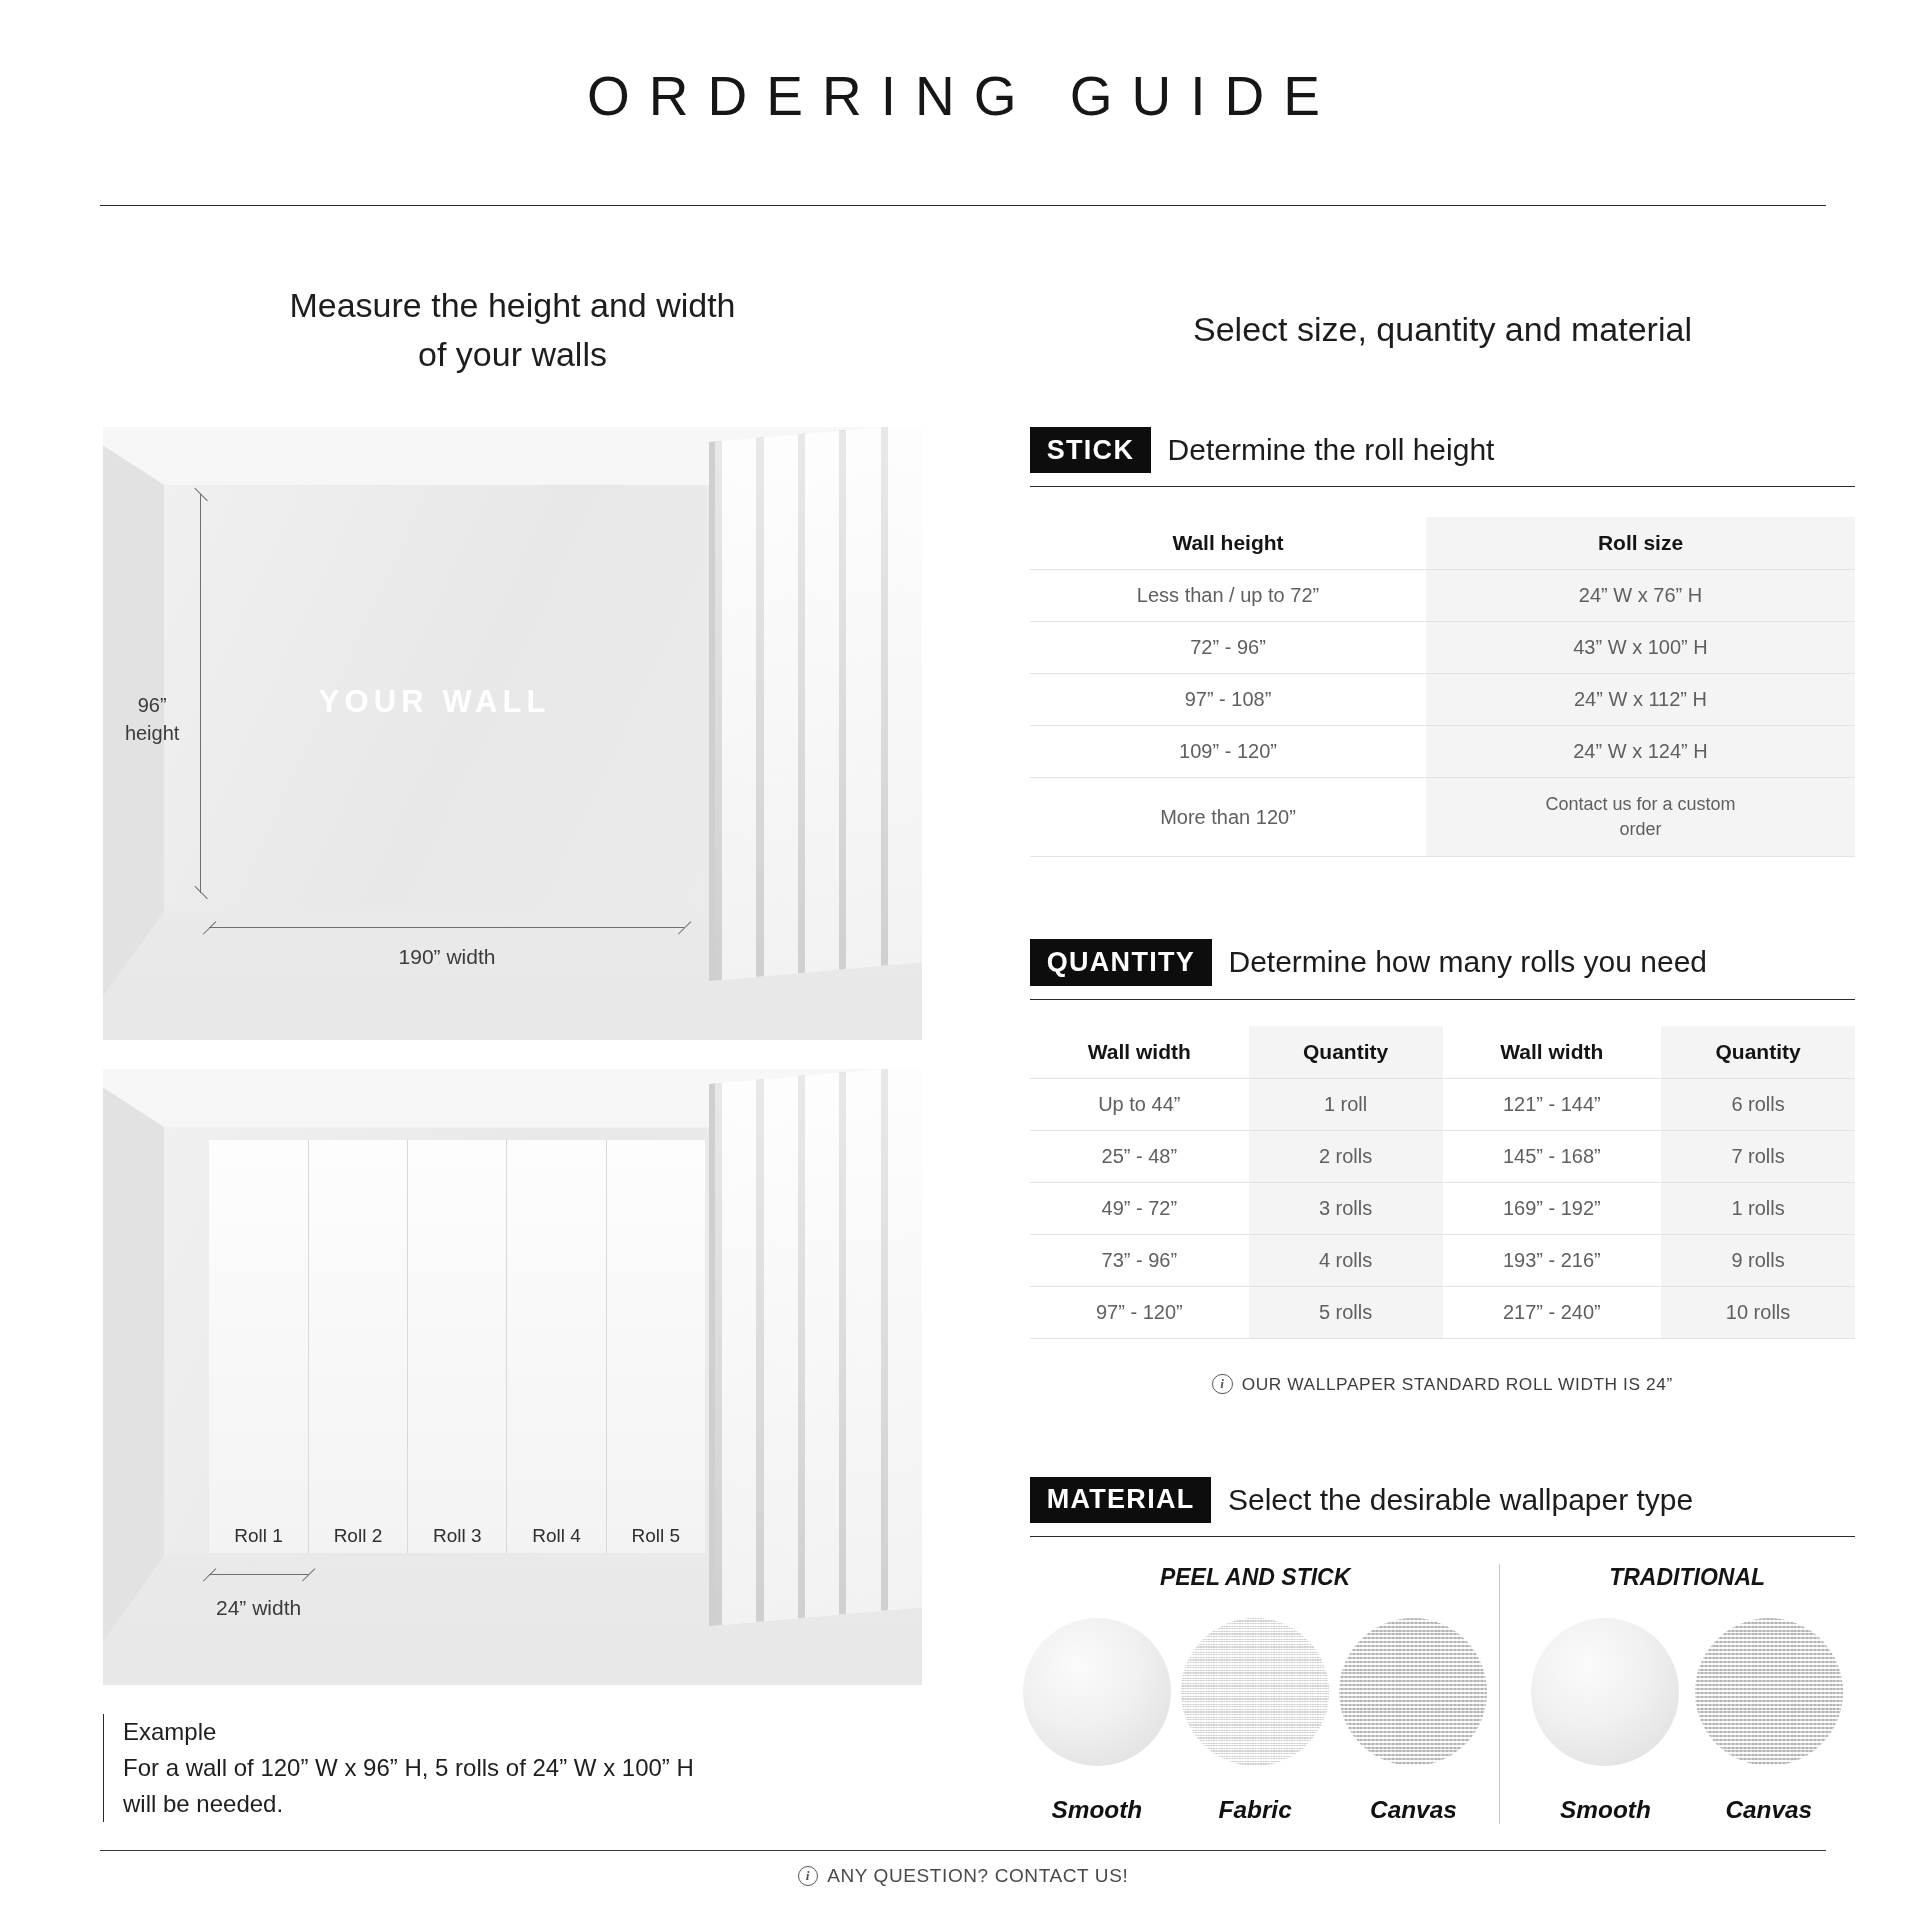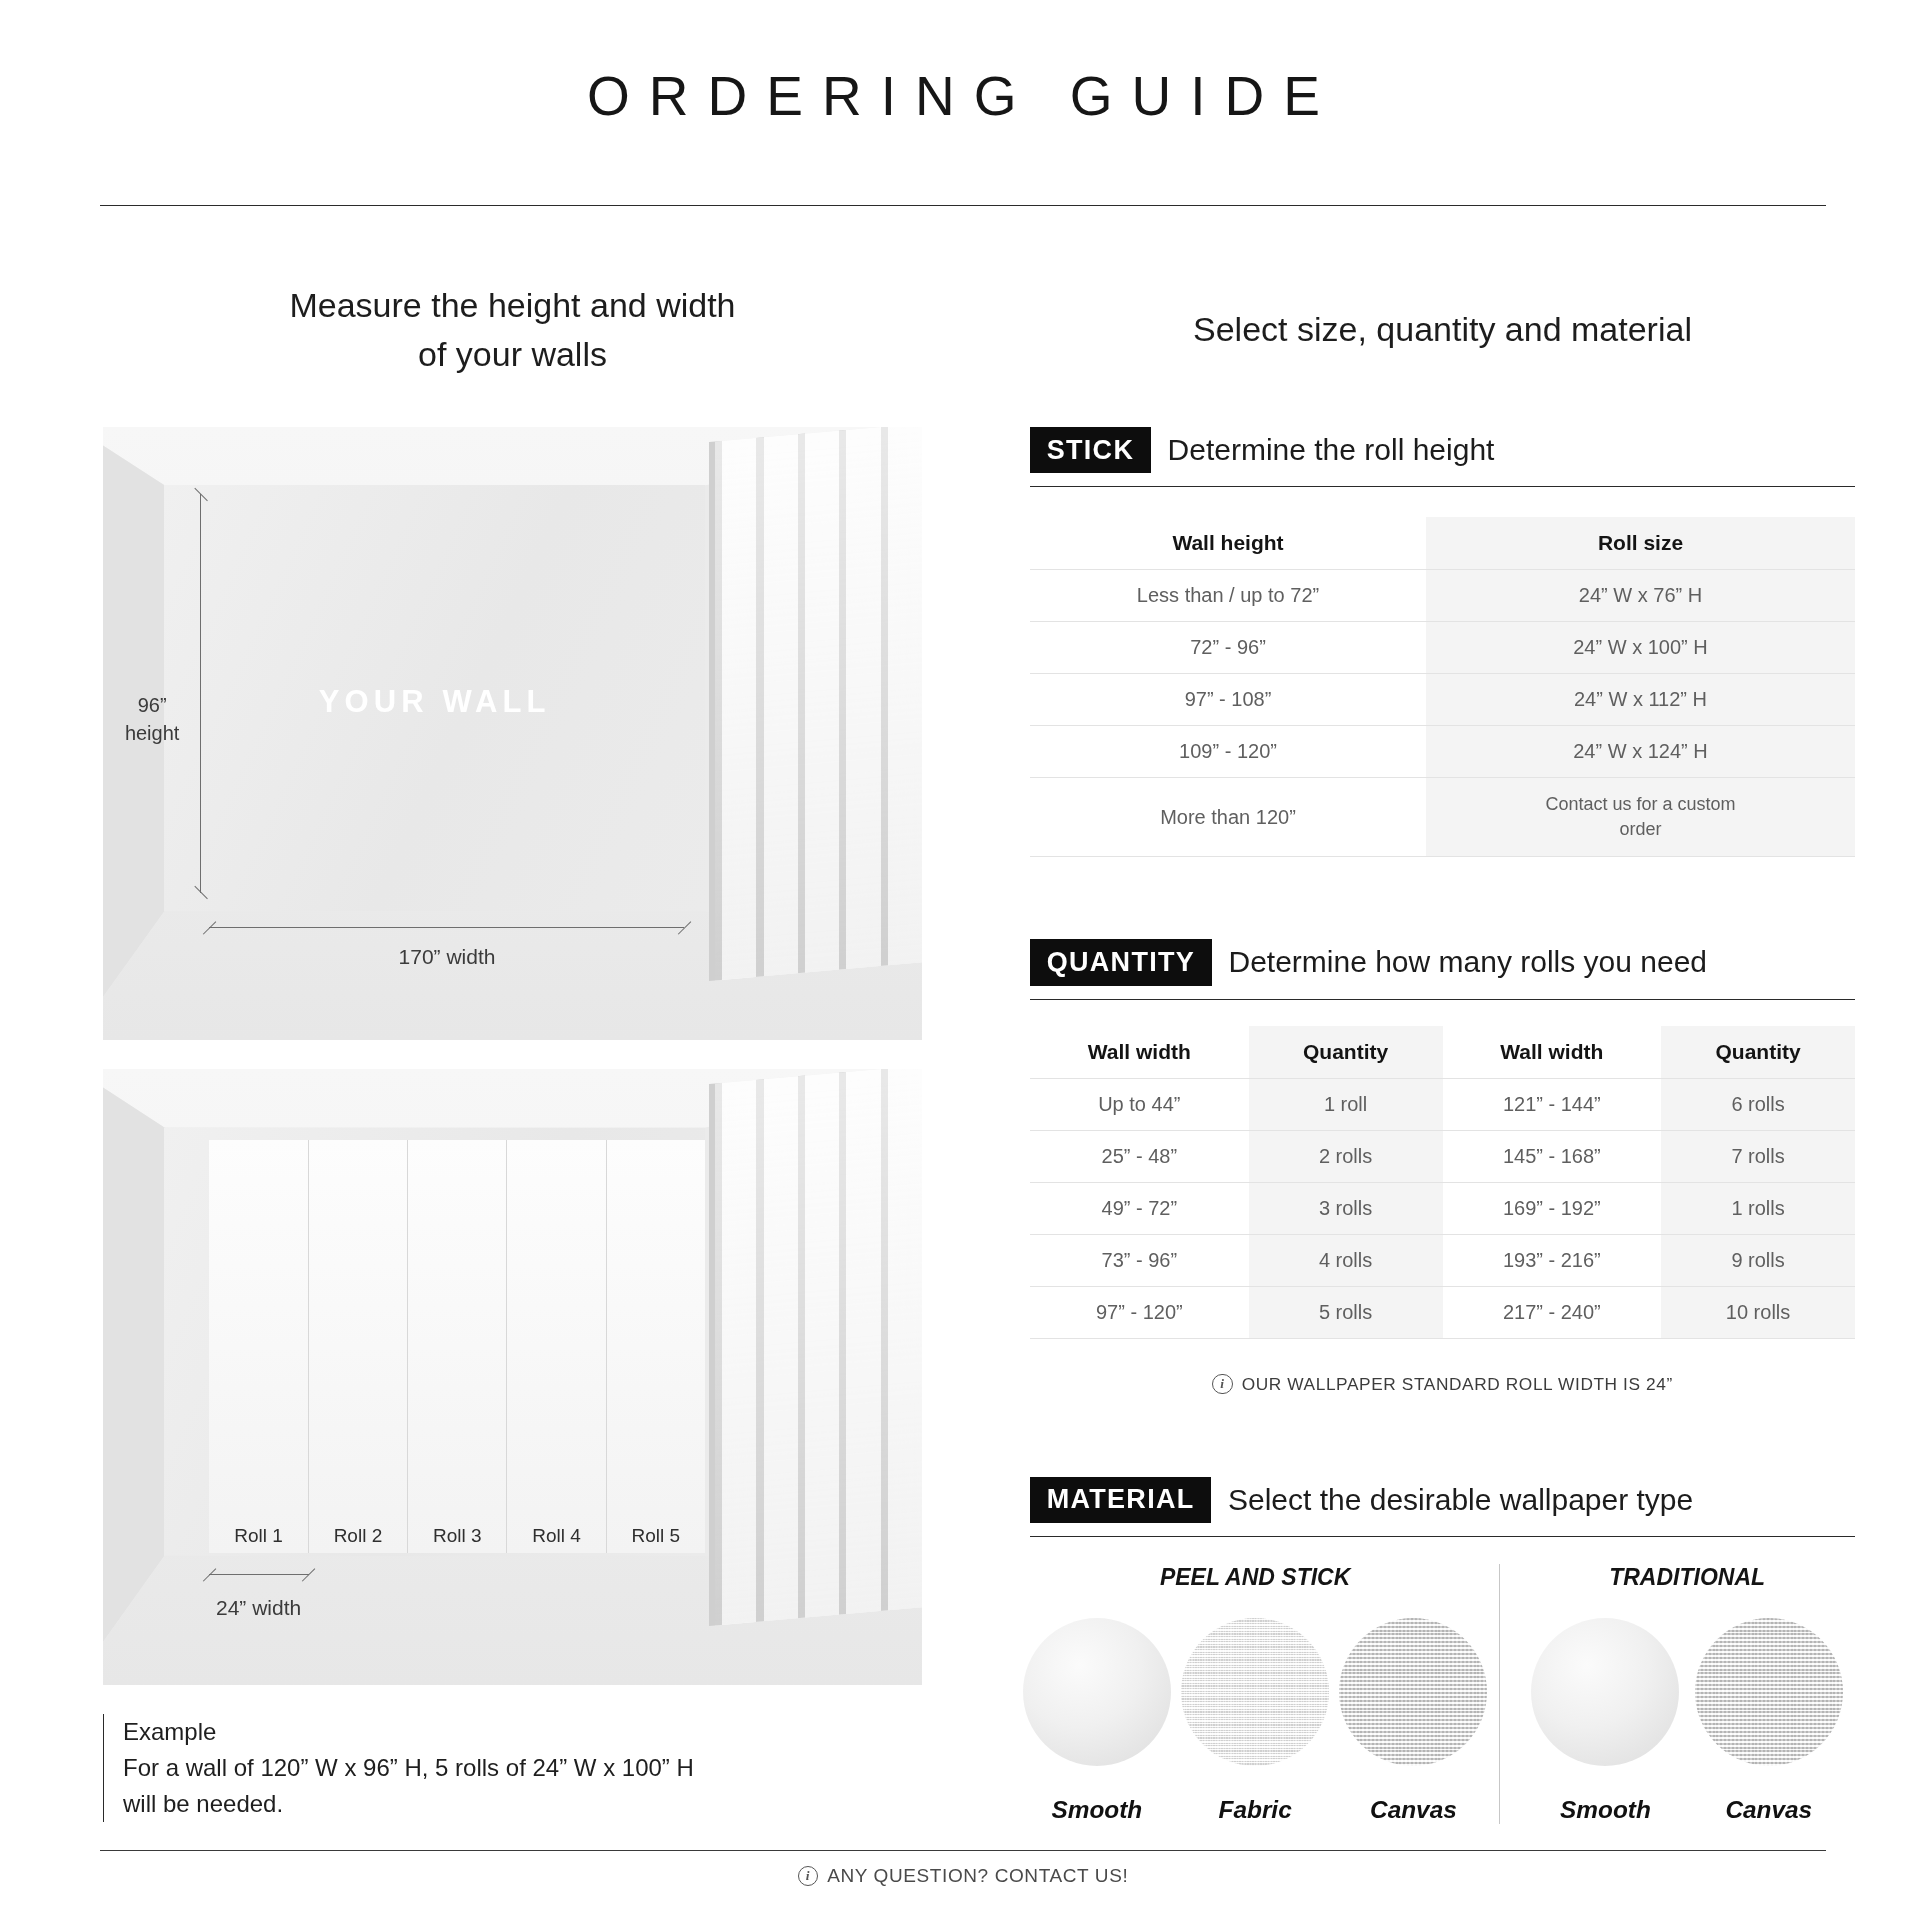--- a/index.html
+++ b/index.html
@@ -142,21 +142,21 @@
       <div class="room-backwall"></div>
       <div class="room-floor"></div>
       <div class="room-windows"></div>
       <div class="wall-label">YOUR WALL</div>
       <div class="measure-v"></div>
       <div class="height-label">
         <span>96”</span><br>
         <span>height</span>
       </div>
       <div class="measure-h m120"></div>
-      <div class="width-label-120">170” width</div>
+      <div class="width-label-120">190” width</div>
     </div>
 
     <div class="room" style="height:616px;">
       <div class="room-ceiling"></div>
       <div class="room-leftwall"></div>
       <div class="room-backwall"></div>
       <div class="room-floor"></div>
       <div class="room-windows"></div>
       <div class="panels">
         <div class="panel">
@@ -203,21 +203,21 @@
             <tr>
           <th class="c1">Wall height</th>
           <th class="c2 shade">Roll size</th>
         </tr>
         <tr>
           <td>Less than / up to 72”</td>
           <td class="shade">24” W x 76” H</td>
         </tr>
         <tr>
           <td>72” - 96”</td>
-          <td class="shade">24” W x 100” H</td>
+          <td class="shade">43” W x 100” H</td>
         </tr>
         <tr>
           <td>97” - 108”</td>
           <td class="shade">24” W x 112” H</td>
         </tr>
         <tr>
           <td>109” - 120”</td>
           <td class="shade">24” W x 124” H</td>
         </tr>
         <tr>

